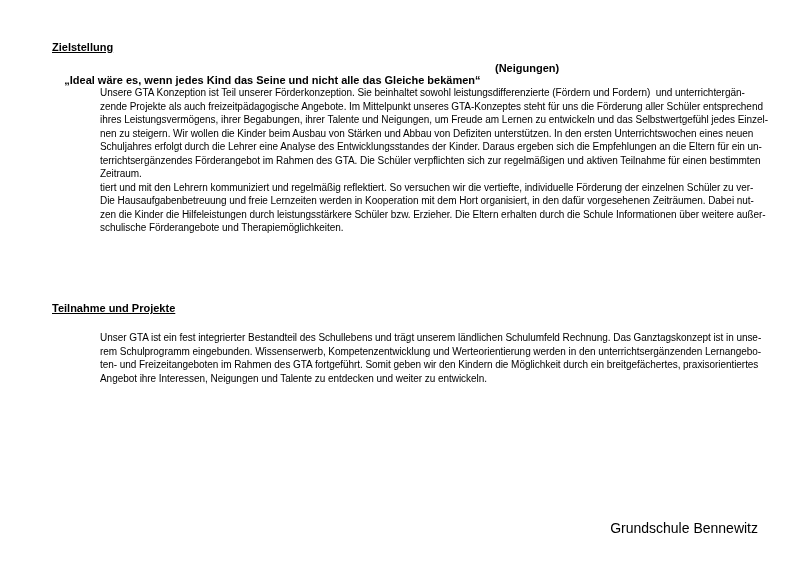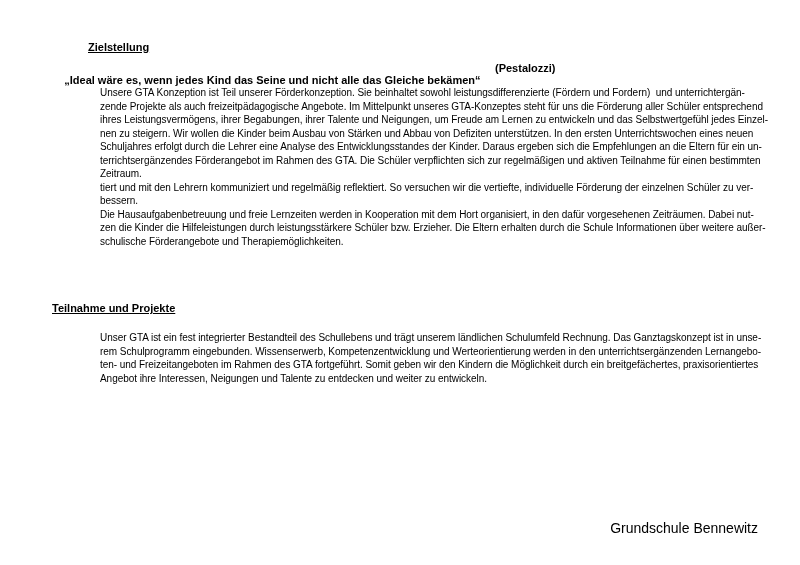--- a/index.html
+++ b/index.html
@@ -18,21 +18,21 @@
   }
   .heading {
     position: absolute;
     left: 52px;
     margin: 0;
     font-size: 11px;
     font-weight: bold;
     text-decoration: underline;
     white-space: pre;
   }
-  .heading-1 { top: 41px; margin-left: 36px; }
+  .heading-1 { top: 41px; }
   .heading-2 { top: 302px; }
   .quote-row {
     position: absolute;
     left: 52px;
     top: 62px;
     width: 712px;
     font-size: 11px;
     font-weight: bold;
     white-space: pre;
   }
@@ -65,21 +65,21 @@
 </style>
 </head>
 <body>
 
 <div class="page">
 
   <h1 class="heading heading-1">Zielstellung</h1>
 
   <div class="quote-row">
     <span>„Ideal wäre es, wenn jedes Kind das Seine und nicht alle das Gleiche bekämen“</span>
-    <span class="quote-attribution">(Pestalozzi)</span>
+    <span class="quote-attribution">(Neigungen)</span>
   </div>
 
   <div class="para para-1">
 
       <div class="line">Unsere GTA Konzeption ist Teil unserer Förderkonzeption. Sie beinhaltet sowohl leistungsdifferenzierte (Fördern und Fordern)  und unterrichtergän-</div>
 
       <div class="line">zende Projekte als auch freizeitpädagogische Angebote. Im Mittelpunkt unseres GTA-Konzeptes steht für uns die Förderung aller Schüler entsprechend</div>
 
       <div class="line">ihres Leistungsvermögens, ihrer Begabungen, ihrer Talente und Neigungen, um Freude am Lernen zu entwickeln und das Selbstwertgefühl jedes Einzel-</div>
 
@@ -87,21 +87,20 @@
 
       <div class="line">Schuljahres erfolgt durch die Lehrer eine Analyse des Entwicklungsstandes der Kinder. Daraus ergeben sich die Empfehlungen an die Eltern für ein un-</div>
 
       <div class="line">terrichtsergänzendes Förderangebot im Rahmen des GTA. Die Schüler verpflichten sich zur regelmäßigen und aktiven Teilnahme für einen bestimmten</div>
 
       <div class="line">Zeitraum.</div>
 
 
       <div class="line">tiert und mit den Lehrern kommuniziert und regelmäßig reflektiert. So versuchen wir die vertiefte, individuelle Förderung der einzelnen Schüler zu ver-</div>
 
-      <div class="line">bessern.</div>
 
       <div class="line">Die Hausaufgabenbetreuung und freie Lernzeiten werden in Kooperation mit dem Hort organisiert, in den dafür vorgesehenen Zeiträumen. Dabei nut-</div>
 
       <div class="line">zen die Kinder die Hilfeleistungen durch leistungsstärkere Schüler bzw. Erzieher. Die Eltern erhalten durch die Schule Informationen über weitere außer-</div>
 
       <div class="line">schulische Förderangebote und Therapiemöglichkeiten.</div>
     </div>
 
   <h1 class="heading heading-2">Teilnahme und Projekte</h1>
 

